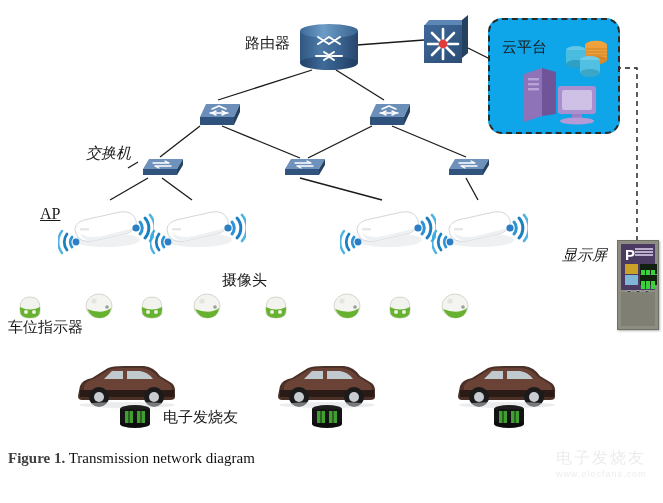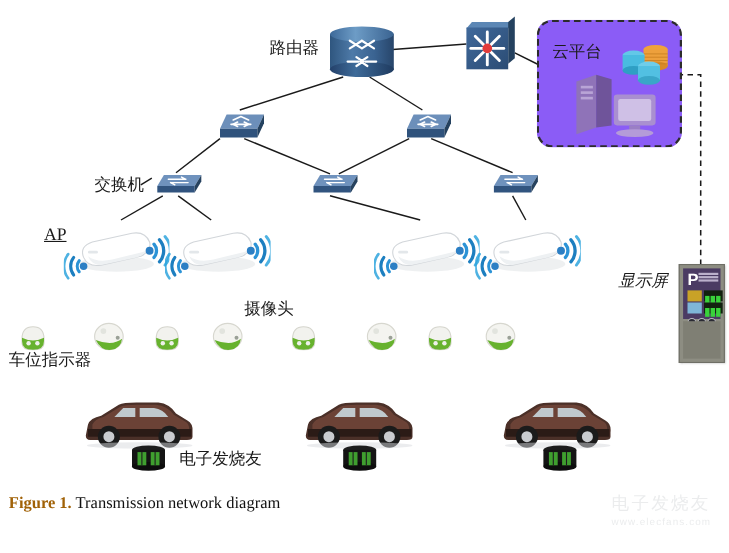--- a/index.html
+++ b/index.html
@@ -33,21 +33,21 @@
      background:#5c87b5;transform:skewX(-40deg);transform-origin:bottom left;}
   .fw .side{position:absolute;left:38px;top:0;width:6px;height:38px;
      background:#24415f;transform:skewY(-40deg);transform-origin:top left;}
   .fw svg{position:absolute;left:0;top:5px;}
 
   
   .sw{position:absolute;}
   .sw svg{display:block;}
 
   
-  .cloudbox{position:absolute;border:2px dashed #2b2b2b;border-radius:14px;background:#8b5cf6;}
+  .cloudbox{position:absolute;border:2px dashed #2b2b2b;border-radius:14px;background:#0ea5e9;}
 
   .dbstack{position:absolute;}
   .server{position:absolute;}
 
   
   .ap{position:absolute;}
 
   
   .sensor{position:absolute;}
 
@@ -69,21 +69,21 @@
   .sign .row .tag{position:absolute;left:0;top:0;width:13px;height:10px;}
   .sign .row .led{position:absolute;left:15px;top:0;width:17px;height:10px;background:#12210f;}
   .sign .row .led b{display:inline-block;width:4px;height:8px;margin:1px 0 0 1px;background:#39d23b;}
   .sign .icons{position:absolute;left:4px;top:40px;width:32px;height:8px;}
   .sign .icons s{display:inline-block;width:6px;height:6px;border-radius:50%;
         background:#2a2a33;border:1px solid #b9b9c2;margin-right:1px;text-decoration:none;}
   .sign .blank{position:absolute;left:3px;top:51px;width:34px;height:34px;background:#7f7f74;}
 
   
   .cap{position:absolute;left:8px;font-family:"Liberation Serif",serif;}
-  .cap .red{color:#a16207;font-weight:bold;}
+  .cap .red{color:#404040;font-weight:bold;}
   .cap .blk{color:#111;margin-top:28px;}
 
   
   .wm{position:absolute;opacity:.20;color:#9aa0a6;font-family:"Liberation Sans",sans-serif;}
 </style>
 </head>
 <body>
 
 <div id="stage">
 
@@ -240,21 +240,21 @@
     <svg width="46" height="22">
       <polygon points="9,2 43,2 37,12 3,12" fill="#6f92bd"></polygon>
       <polygon points="3,12 37,12 37,18 3,18" fill="#31547f"></polygon>
       <polygon points="37,12 43,2 43,8 37,18" fill="#26425f"></polygon>
       <g stroke="#ffffff" stroke-width="1.3" fill="none" stroke-linecap="round">
         <path d="M13 6 h16 M29 6 l-4 -2 M31 9 h-16 M15 9 l4 2"></path>
       </g>
     </svg>
   </div>
 
-  <div class="lbl lbl-cn" style="left:86px;top:159px;">交换机</div>
+  <div class="lbl lbl-cn" style="left:86px;top:144px;font-style:italic;">交换机</div>
 
   <div class="ap" style="left:58px;top:200px;">
     <svg width="96" height="58">
       <ellipse cx="48" cy="40" rx="34" ry="7" fill="#d9dde1" opacity=".45"></ellipse>
       <path d="M18 34 Q14 24 26 20 L62 12 Q74 10 78 20 Q80 28 70 33 L34 41 Q22 43 18 34 Z" fill="#ffffff" stroke="#d2d6da" stroke-width="1"></path>
       <path d="M22 33 Q30 39 44 36 L72 29 Q78 27 78 22 Q76 31 66 34 L34 41 Q25 41 22 33 Z" fill="#eef1f3"></path>
       <rect x="22" y="28" width="9" height="2.5" rx="1.2" fill="#e3e7ea"></rect>
 
       <g transform="translate(76,16)">
         <circle cx="2" cy="12" r="3.6" fill="#2c7fc4"></circle>

